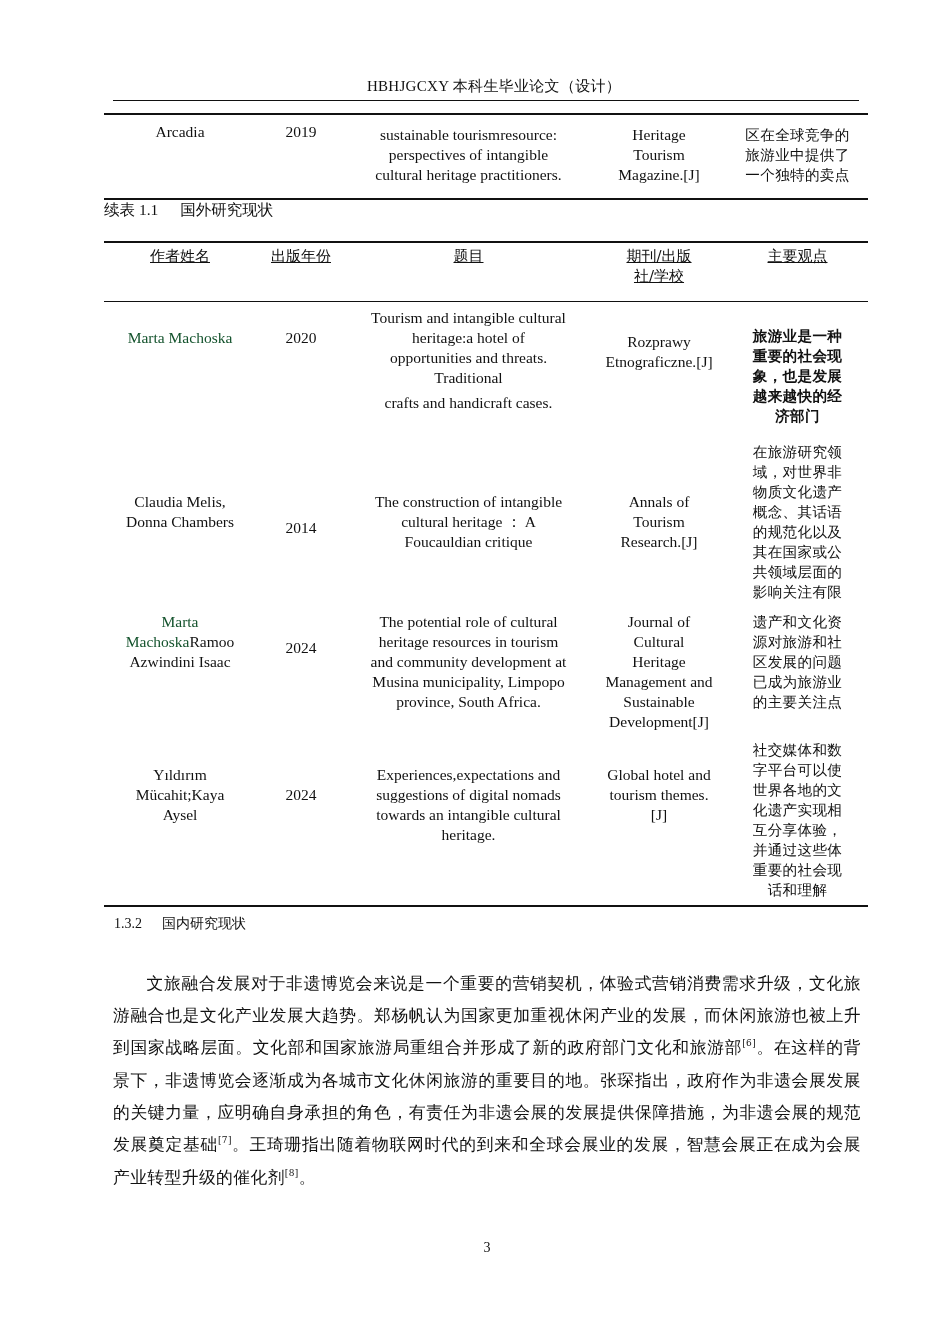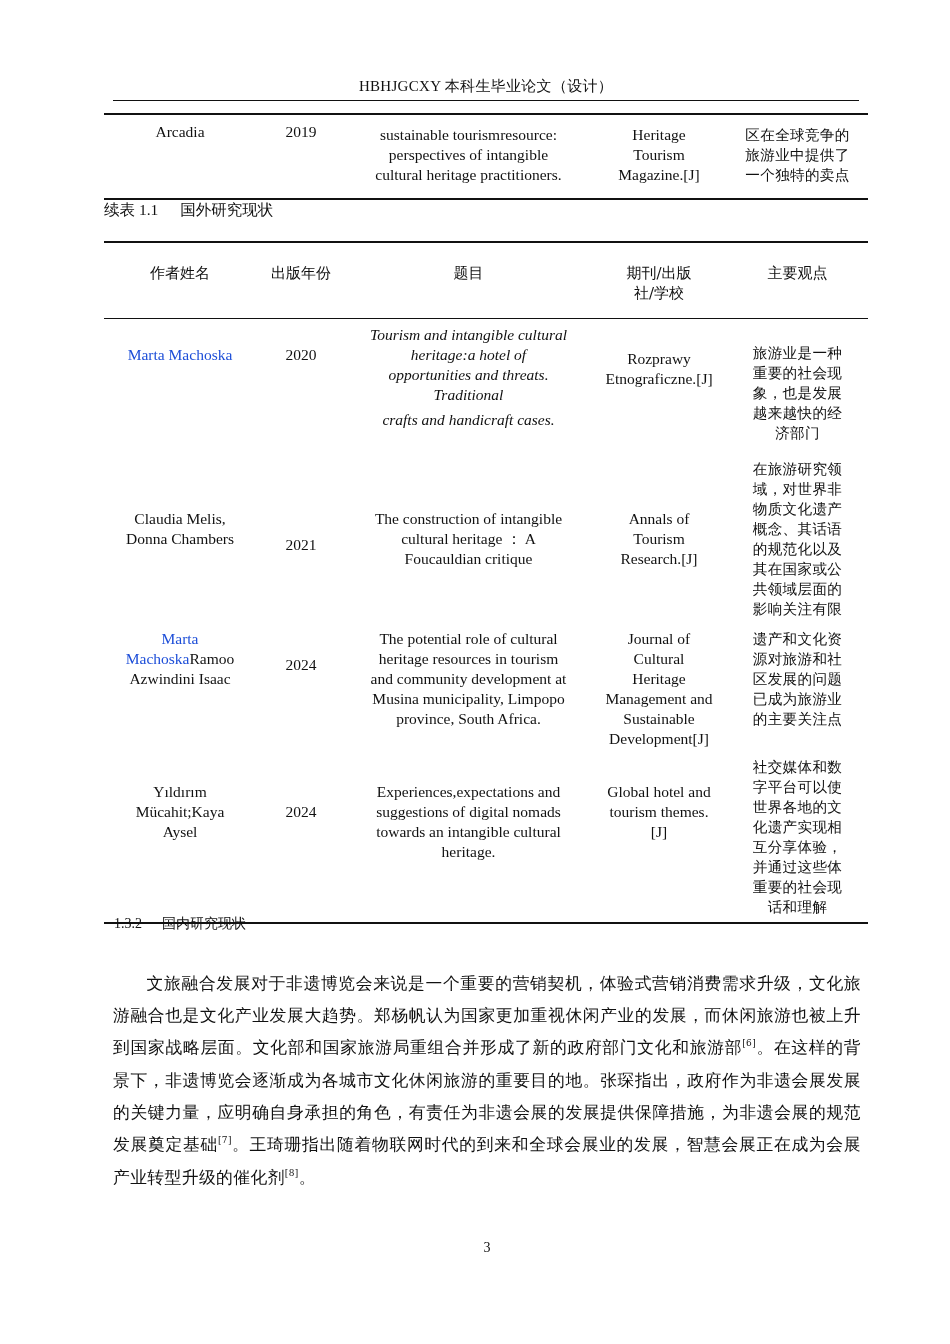--- a/index.html
+++ b/index.html
@@ -1,41 +1,41 @@
 <!DOCTYPE html>
 <html><head>
 <meta charset="utf-8">
 <style>
   html, body { margin: 0; padding: 0; background: #ffffff; }
   body { width: 950px; height: 1344px; position: relative; overflow: hidden;
          font-family: "Liberation Serif", "DejaVu Serif", serif; color: #111; }
-  .running-header { position: absolute; left: 113px; top: 76px; width: 746px; text-align: center;
+  .running-header { position: absolute; left: 121px; top: 76px; width: 746px; text-align: center;
          font-size: 15px; line-height: 20px; letter-spacing: 0.3px; }
   .header-rule { position: absolute; left: 113px; top: 100px; width: 746px; height: 0;
          border-top: 1.3px solid #111; }
 
   table.rt { position: absolute; left: 104px; width: 764px; border-collapse: collapse; table-layout: fixed;
          font-size: 15.5px; line-height: 20px; }
   table.rt td, table.rt th { padding: 0; text-align: center; vertical-align: middle; font-weight: normal; }
   table.rt col.c1 { width: 152px; } table.rt col.c2 { width: 90px; }
   table.rt col.c3 { width: 245px; } table.rt col.c4 { width: 136px; } table.rt col.c5 { width: 141px; }
   .view { font-family: "DejaVu Serif", serif; font-size: 14.6px; line-height: 20px; letter-spacing: 0.3px; }
 
   #tbl-cont { top: 113px; border-top: 2.5px solid #111; border-bottom: 2.5px solid #111; }
   #tbl-cont td { height: 70px; padding-top: 3px; padding-bottom: 6px; }
   #tbl-cont td.top { vertical-align: top; padding-top: 7px; }
 
   .caption { position: absolute; left: 104px; top: 199px; width: 764px; 
          font-size: 15.5px; line-height: 22px; }
   .caption .num { margin-right: 22px; }
 
   #tbl-main { top: 241px; border-top: 2.5px solid #111; border-bottom: 2.5px solid #111; }
-  #tbl-main thead th { height: 55px; vertical-align: top; padding-top: 20px; border-bottom: 1.3px solid #111;
-         font-family: "DejaVu Serif", serif; font-size: 15px; line-height: 20px; }
-  .grey { color: #1d4ed8; }
+  #tbl-main thead th { height: 55px; vertical-align: top; padding-top: 3px; border-bottom: 1.3px solid #111;
+         font-family: "DejaVu Serif", serif; font-size: 15px; line-height: 20px; text-decoration: underline; }
+  .grey { color: #14532d; }
 
   .section-heading { position: absolute; left: 114px; top: 910px; font-size: 14px; line-height: 26px; }
   .section-heading .snum { margin-right: 20px; }
   .body-para { position: absolute; left: 113px; top: 950px; width: 748px; font-family: "DejaVu Serif", serif;
          font-size: 16.8px; line-height: 32.3px; text-align: justify; text-indent: 2em; letter-spacing: 0.4px; }
   .body-para sup { font-size: 9px; line-height: 0; vertical-align: 7px; }
   .page-number { position: absolute; left: 440px; top: 1240px; width: 94px; text-align: center; font-size: 14px; }
 </style>
 </head>
 <body>
@@ -96,46 +96,46 @@
         <div>社/学校</div>
       </th>
       <th>主要观点</th>
     </tr>
   </thead>
   <tbody>
 
     <tr>
       <td style="vertical-align:top;padding-top:26px;height:112px;" class="grey">Marta Machoska</td>
       <td style="vertical-align:top;padding-top:26px;">2020</td>
-      <td style="vertical-align:top;padding-top:6px;font-style:italic;">
+      <td style="vertical-align:top;padding-top:6px;">
         <div>Tourism and intangible cultural</div>
         <div>heritage:a  hotel  of</div>
         <div>opportunities and threats.</div>
         <div>Traditional</div>
         <div style="margin-top:5px;">crafts and handicraft cases.</div>
       </td>
       <td style="vertical-align:top;padding-top:30px;">
         <div>Rozprawy</div>
         <div>Etnograficzne.[J]</div>
       </td>
-      <td class="view" style="vertical-align:top;padding-top:24px;">
+      <td class="view" style="vertical-align:top;padding-top:24px;font-weight:bold;">
         <div>旅游业是一种</div>
         <div>重要的社会现</div>
         <div>象，也是发展</div>
         <div>越来越快的经</div>
         <div>济部门</div>
       </td>
     </tr>
 
     <tr>
       <td style="vertical-align:top;padding-top:52px;height:118px;">
         <div>Claudia Melis,</div>
         <div>Donna Chambers</div>
       </td>
-      <td style="vertical-align:top;padding-top:78px;">2021</td>
+      <td style="vertical-align:top;padding-top:78px;">2014</td>
       <td style="vertical-align:top;padding-top:52px;">
         <div>The construction of intangible</div>
         <div>cultural heritage ： A</div>
         <div>Foucauldian critique</div>
       </td>
       <td style="vertical-align:top;padding-top:52px;">
         <div>Annals of</div>
         <div>Tourism</div>
         <div>Research.[J]</div>
       </td>

